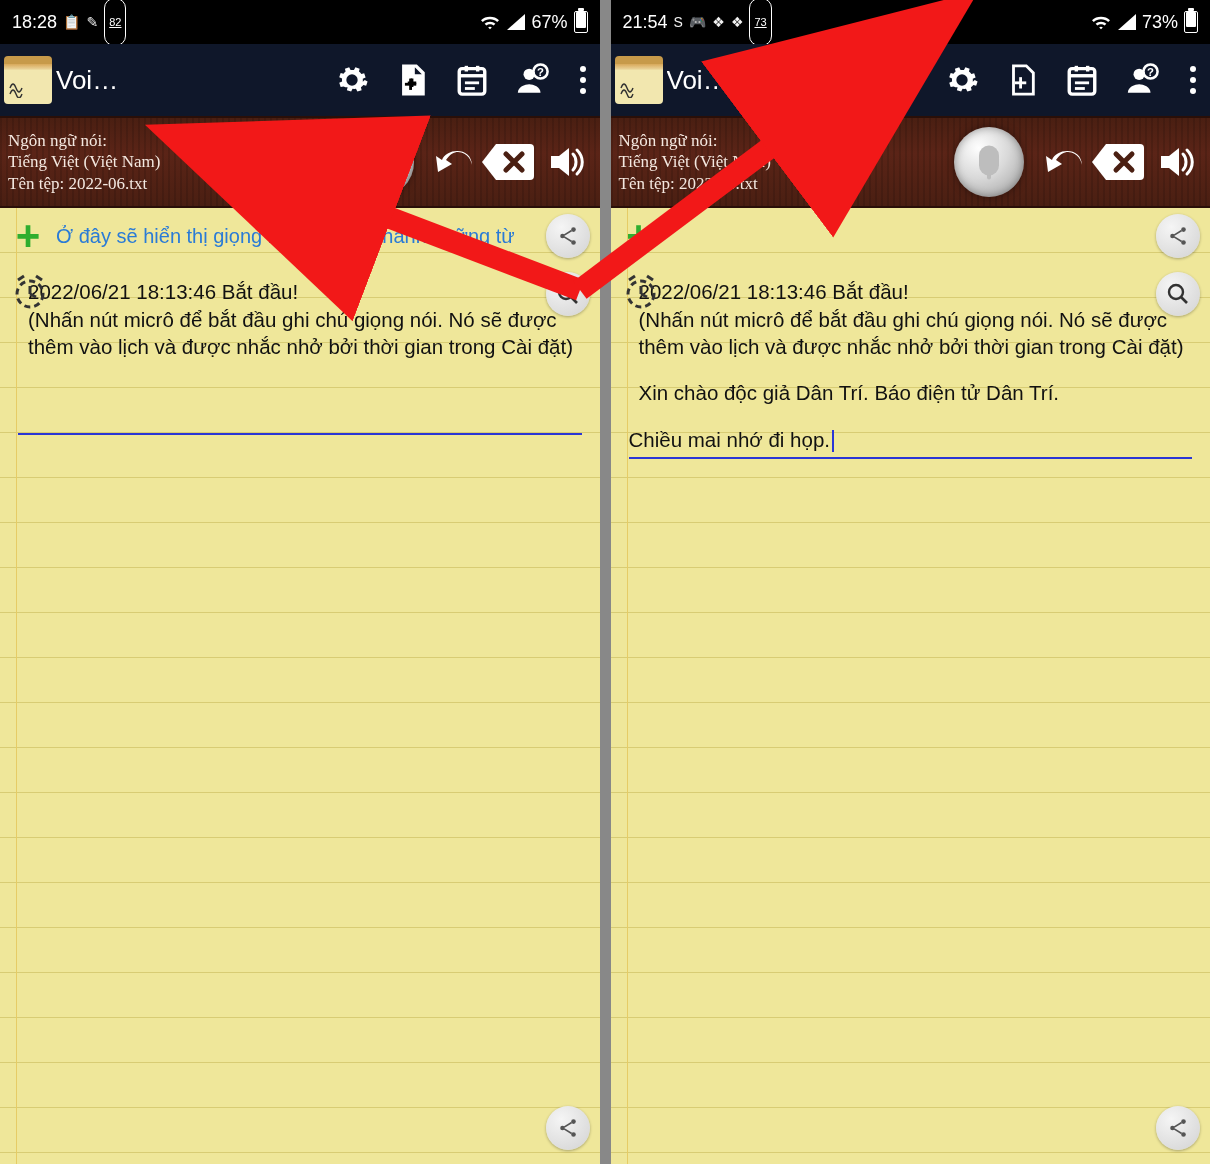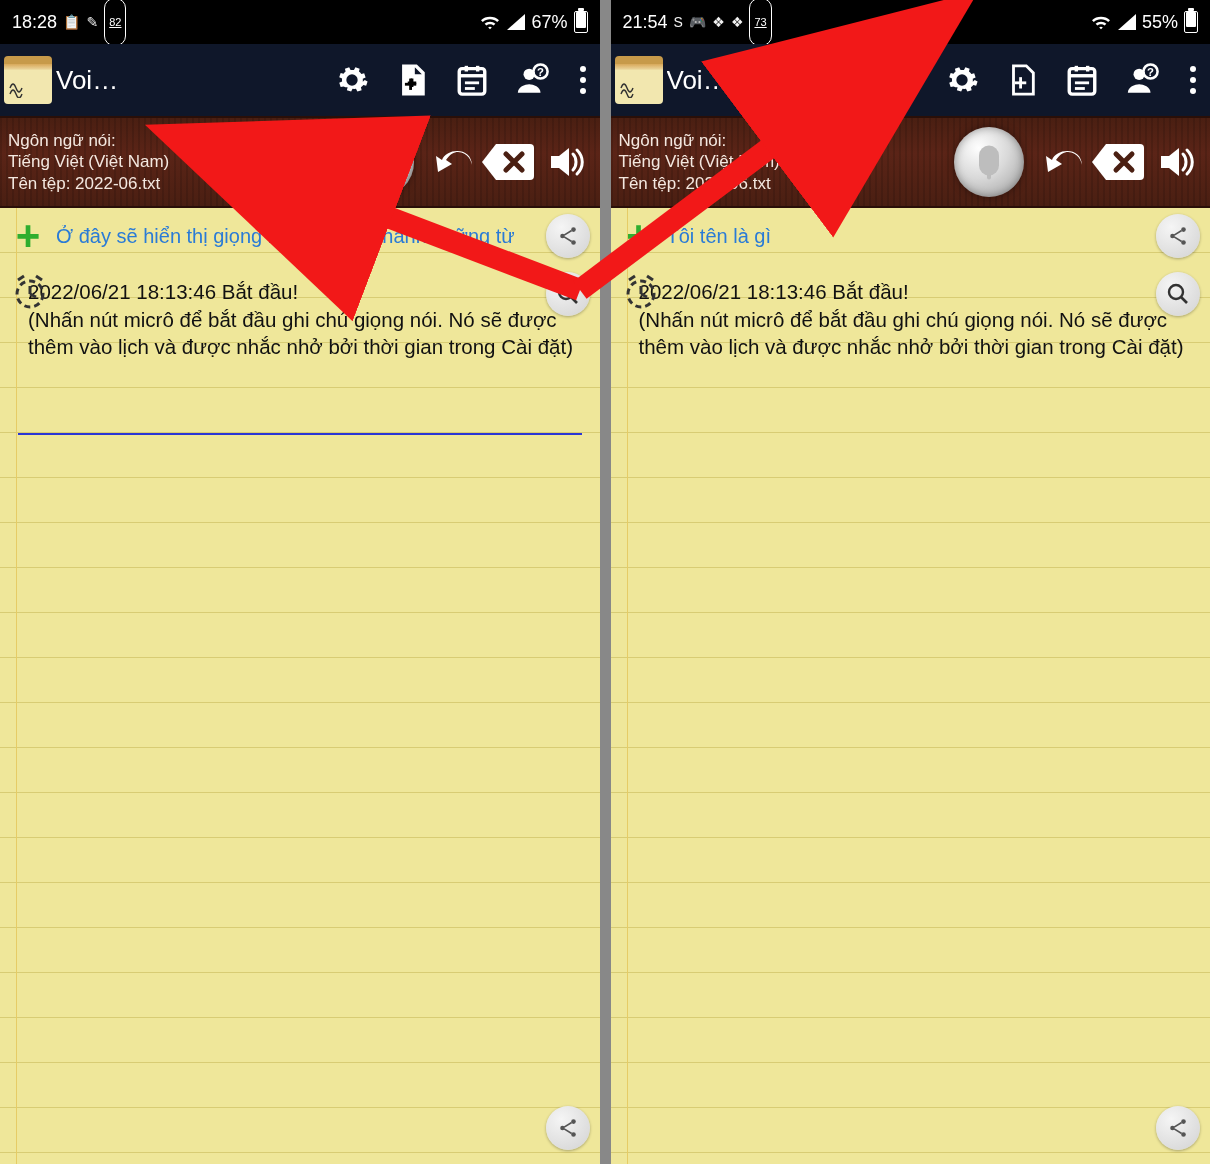--- a/index.html
+++ b/index.html
@@ -52,21 +52,21 @@
   
   .wood-bar {
     height: 92px;
     background:
       repeating-linear-gradient(90deg, rgba(0,0,0,.12) 0 2px, transparent 2px 6px),
       linear-gradient(#4a1f12,#5b2417 40%,#4a1f12);
     color: #fff; display:flex; align-items:center; padding: 0 8px;
     border-top: 2px solid #2a0f08; border-bottom: 2px solid #2a0f08;
     position: relative;
   }
-  .wood-info { font-size: 17px; color: #f4e8e0; line-height: 1.25; }
+  .wood-info { font-size: 17px; color: #f4e8e0; line-height: 1.25; font-family: Liberation Serif, serif; }
   .wood-spacer { flex:1; }
   .mic-btn {
     width: 70px; height: 70px; border-radius: 50%;
     background: radial-gradient(circle at 35% 30%, #fefefe, #d9d9d9 45%, #9a9a9a 100%);
     box-shadow: inset 0 0 8px rgba(0,0,0,.35), 0 0 8px rgba(0,0,0,.4);
     position: relative; margin: 0 10px 0 4px;
   }
   .mic-btn::after {
     content:""; position:absolute; left:50%; top:50%; transform:translate(-50%,-55%);
     width:20px; height:30px; border-radius:12px; background:#bdbdbd;
@@ -285,21 +285,21 @@
         <span class="small-ico">🎮</span>
         <span class="small-ico">❖</span>
         <span class="small-ico">❖</span>
         <span class="badge">73</span>
       </div>
       <div class="status-right">
         <svg class="wifi-svg" viewBox="0 0 24 20">
             <path fill="#fff" d="M12 18l-2-2c1-1 3-1 4 0zM6 12c3-3 9-3 12 0l-2 2c-2-2-6-2-8 0zM2 8c5-5 15-5 20 0l-2 2c-4-4-12-4-16 0z"></path>
           </svg>
         <span class="sig-icon"></span>
-        <span>55%</span>
+        <span>73%</span>
         <span class="battery-icon">
             <span class="fill" style="height:73%"></span>
           </span>
       </div>
     </div>
 
     <div class="app-bar">
       <div class="app-icon">
         <svg class="waves" viewBox="0 0 24 20">
             <path d="M2 10q3-8 6 0t6 0" stroke="#333" stroke-width="1.4" fill="none"></path>
@@ -372,21 +372,20 @@
               <path d="M4 14h8l10-8v28l-10-8H4z" fill="#fff"></path>
               <path d="M26 12c4 4 4 12 0 16M30 8c7 7 7 17 0 24" stroke="#fff" stroke-width="3" fill="none" stroke-linecap="round"></path>
             </svg>
         </div>
       </div>
     </div>
 
     <div class="paper">
       <div class="paper-top-row">
         <div class="plus-btn">+</div>
-        <div class="top-text">Tôi tên là gì</div>
         <div class="share-bubble share-top">
           <svg viewBox="0 0 24 24">
               <circle cx="6" cy="12" r="2.5" fill="#555"></circle>
               <circle cx="18" cy="5" r="2.5" fill="#555"></circle>
               <circle cx="18" cy="19" r="2.5" fill="#555"></circle>
               <line x1="7.8" y1="11" x2="16" y2="6" stroke="#555" stroke-width="1.8"></line>
               <line x1="7.8" y1="13" x2="16" y2="18" stroke="#555" stroke-width="1.8"></line>
             </svg>
         </div>
       </div>
@@ -401,20 +400,22 @@
       </div>
       <div class="search-bubble">
         <svg viewBox="0 0 24 24">
             <circle cx="10" cy="10" r="7" fill="none" stroke="#333" stroke-width="2.4"></circle>
             <line x1="15" y1="15" x2="21" y2="21" stroke="#333" stroke-width="2.6"></line>
           </svg>
       </div>
 
       <div class="note-body">
         <p><span class="head">2022/06/21 18:13:46 Bắt đầu!</span><br><span>(Nhấn nút micrô để bắt đầu ghi chú giọng nói. Nó sẽ được thêm vào lịch và được nhắc nhở bởi thời gian trong Cài đặt)</span></p>
+        <p>Xin chào độc giả Dân Trí. Báo điện tử Dân Trí.</p>
+        <div class="caret-line"><span>Chiều mai nhớ đi họp.</span><span class="cursor"></span></div>
       </div>
 
       <div class="share-bubble share-bottom">
         <svg viewBox="0 0 24 24">
             <circle cx="6" cy="12" r="2.5" fill="#555"></circle>
             <circle cx="18" cy="5" r="2.5" fill="#555"></circle>
             <circle cx="18" cy="19" r="2.5" fill="#555"></circle>
             <line x1="7.8" y1="11" x2="16" y2="6" stroke="#555" stroke-width="1.8"></line>
             <line x1="7.8" y1="13" x2="16" y2="18" stroke="#555" stroke-width="1.8"></line>
           </svg>

